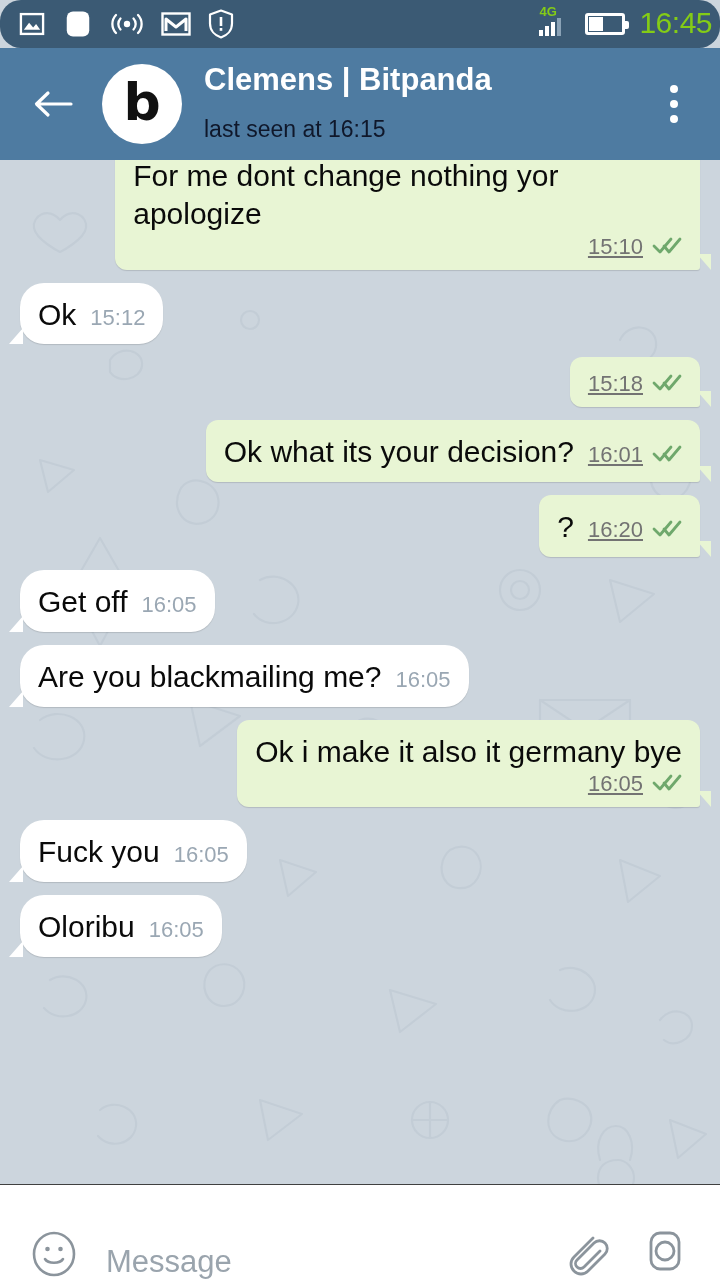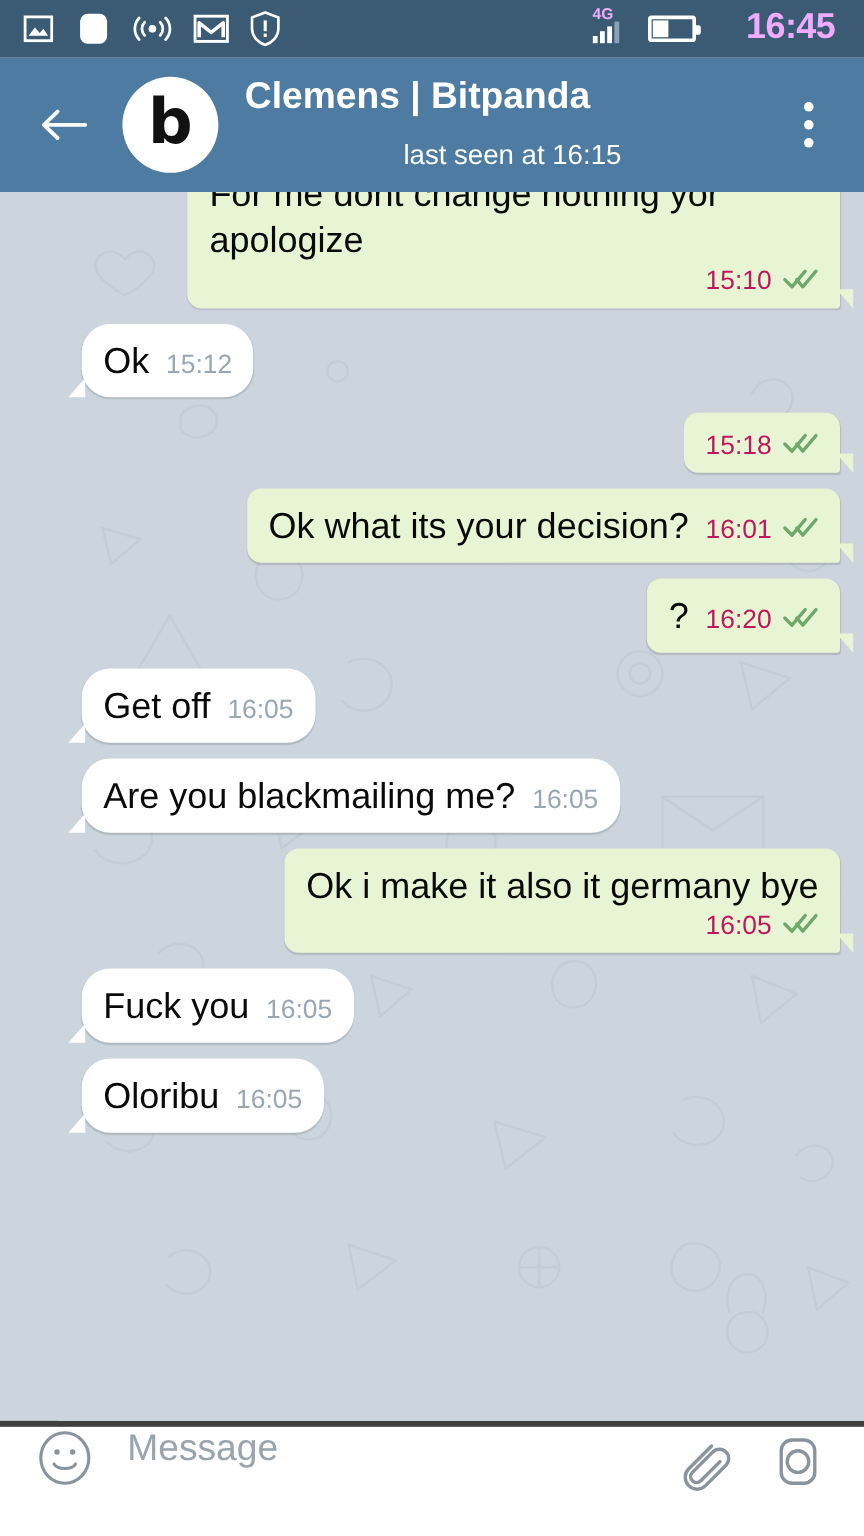--- a/index.html
+++ b/index.html
@@ -20,42 +20,42 @@
     background: #ccd5dd;
   }
 
   
   .status-bar {
     height: 48px;
     flex: 0 0 48px;
     background: #3b5a74;
     display: flex;
     align-items: center;
-    padding: 0 24px 0 18px;
-    color: #f0abfc;
+    padding: 0 8px 0 18px;
+    color: #84cc16;
+    border-radius: 21px;
   }
   .status-left {
     display: flex;
     align-items: center;
     gap: 17px;
   }
   .status-right {
     margin-left: auto;
     display: flex;
     align-items: center;
     gap: 14px;
   }
   .sb-icon { display: block; }
   .status-clock {
     font-size: 30px;
-    font-weight: bold;
+    font-weight: normal;
     letter-spacing: -0.5px;
     line-height: 1;
     padding-bottom: 2px;
-    margin-left: 28px;
   }
   .signal-wrap {
     position: relative;
     width: 34px;
     height: 34px;
   }
   .signal-label {
     position: absolute;
     top: -2px;
     left: 2px;
@@ -154,25 +154,24 @@
   .chat-title {
     font-size: 31px;
     font-weight: bold;
     line-height: 1.12;
     white-space: nowrap;
     overflow: hidden;
     text-overflow: ellipsis;
   }
   .chat-subtitle {
     font-size: 23px;
-    color: #ffffff;
+    color: #0f172a;
     line-height: 1.3;
     margin-top: 18px;
     white-space: nowrap;
-    text-align: center;
   }
   .menu-btn {
     width: 48px;
     height: 60px;
     display: flex;
     flex-direction: column;
     align-items: center;
     justify-content: center;
     gap: 7px;
     flex: 0 0 auto;
@@ -185,22 +184,21 @@
     border-radius: 50%;
     background: #ffffff;
   }
 
   
   .chat-area {
     position: relative;
     flex: 1 1 auto;
     overflow: hidden;
     background: #ccd5dd;
-    padding: 9px 20px 10px 20px;
-    margin-left: 48px;
+    padding: 22px 20px 10px 20px;
   }
   .doodles {
     position: absolute;
     inset: 0;
     opacity: 0.45;
     pointer-events: none;
   }
   .msg-list {
     position: relative;
     display: flex;
@@ -274,35 +272,35 @@
   .meta {
     display: flex;
     align-items: center;
     gap: 9px;
     font-size: 22px;
     line-height: 1;
     white-space: nowrap;
     justify-content: center;
   }
   .bubble.incoming .meta { color: #9aa7b3; }
-  .bubble.outgoing .meta { color: #be185d; }
+  .bubble.outgoing .meta { color: #737373; text-decoration: underline; }
   .ticks { display: inline-block; }
 
   
   .row.clipped { margin-top: -38px; }
   .row.clipped .bubble { border-top-left-radius: 0; border-top-right-radius: 0; }
 
   
   .input-bar {
     flex: 0 0 96px;
     height: 96px;
     background: #ffffff;
-    border-top: 5px solid #404040;
-    display: flex;
-    align-items: flex-start;
+    border-top: 1px solid #404040;
+    display: flex;
+    align-items: flex-end;
     padding: 0 26px 0 28px;
     gap: 0;
   }
   .emoji-btn {
     width: 52px;
     height: 52px;
     flex: 0 0 auto;
     display: flex;
     align-items: center;
     justify-content: center;

